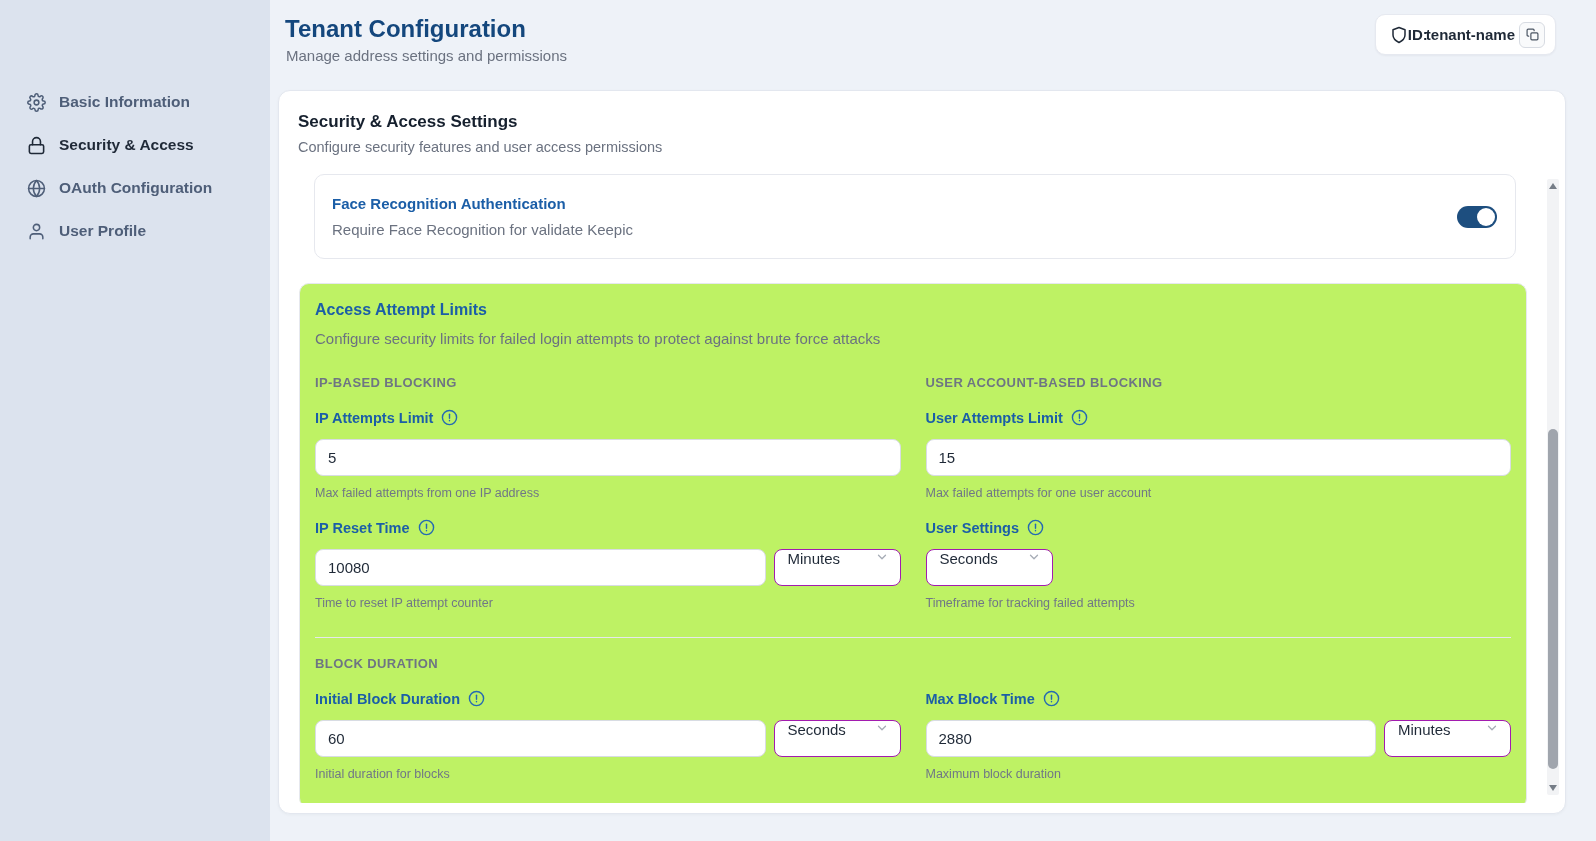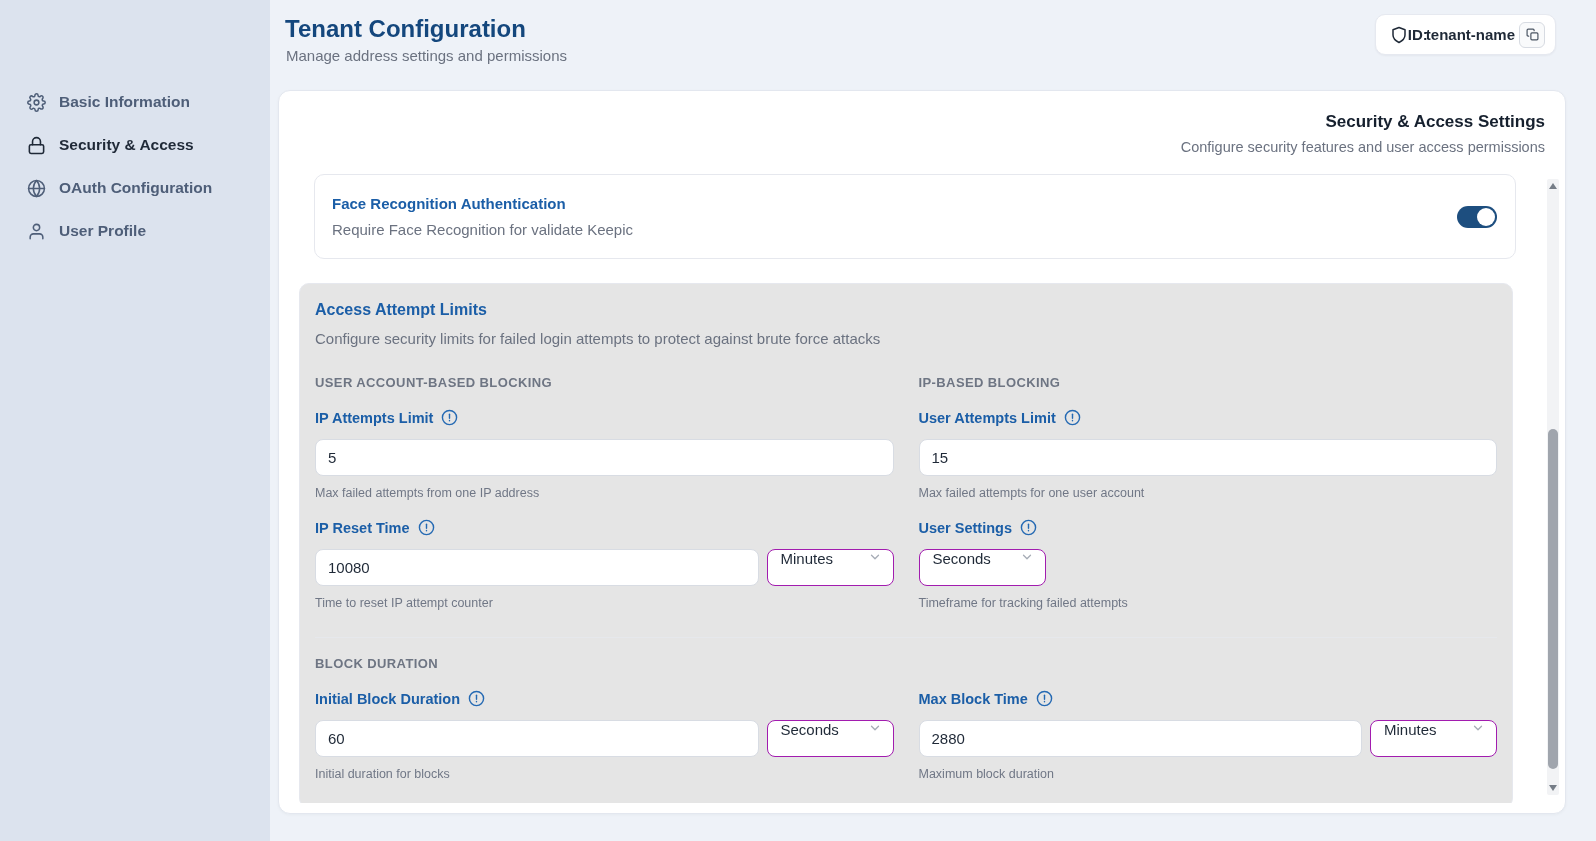--- a/index.html
+++ b/index.html
@@ -44,21 +44,21 @@
     display:flex; align-items:center; justify-content:center; cursor:pointer; color:#4b5563;
   }
   .copy-btn svg { width:13px; height:13px; }
 
   
   .panel {
     position:absolute; left:278px; top:90px; right:30px; bottom:27px;
     background:#ffffff; border:1px solid #e3e7ef; border-radius:12px;
     box-shadow:0 1px 3px rgba(30,41,59,.04);
   }
-  .panel-head { padding:21px 20px 0 19px;text-align:right; }
+  .panel-head { padding:21px 20px 0 19px; }
   .panel-title { font-size:17px; font-weight:700; color:#16202e; }
   .panel-sub   { font-size:14.5px; color:#6b7280; margin-top:7px; }
 
   .scroll-area { position:absolute; top:80px; left:0; right:0; bottom:10px; overflow:hidden; }
 
   
   .card-face {
     margin:3px 49px 24px 35px; height:85px;
     border:1px solid #e6e8ee; border-radius:10px; background:#fff;
     display:flex; align-items:center; justify-content:space-between;
@@ -70,22 +70,22 @@
     width:40px; height:22px; border-radius:11px; background:#1d4e7f;
     position:relative; cursor:pointer; flex:0 0 auto;
   }
   .toggle .knob {
     position:absolute; right:2px; top:2px; width:18px; height:18px;
     border-radius:50%; background:#ffffff;
   }
 
   
   .card-access {
-    margin:0 52px 0 20px;
-    border:1px solid #e6e8ee; border-radius:10px; background:#e5e5e5;
+    margin:0 38px 0 20px;
+    border:1px solid #e6e8ee; border-radius:10px; background:#bef264;
     padding:17px 15px 26px 15px;
   }
   .card-access-title { font-size:16px; font-weight:700; color:#1b5ea7; }
   .card-access-desc  { font-size:15px; color:#6b7280; margin-top:11px; }
 
   .form-grid {
     margin-top:24px;
     display:grid; grid-template-columns:1fr 1fr; column-gap:25px; row-gap:0;
   }
   .section-h {
@@ -212,22 +212,22 @@
       <div class="toggle">
         <div class="knob"></div>
       </div>
     </div>
 
     <div class="card-access">
       <div class="card-access-title">Access Attempt Limits</div>
       <div class="card-access-desc">Configure security limits for failed login attempts to protect against brute force attacks</div>
 
       <div class="form-grid">
+        <div class="section-h">IP-BASED BLOCKING</div>
         <div class="section-h">USER ACCOUNT-BASED BLOCKING</div>
-        <div class="section-h">IP-BASED BLOCKING</div>
 
         <div class="field">
           <div class="field-label">
             <span>IP Attempts Limit</span>
             <span class="info">
               <svg viewBox="0 0 24 24" fill="none" stroke="currentColor" stroke-width="2" stroke-linecap="round">
                   <circle cx="12" cy="12" r="10"></circle>
                   <line x1="12" y1="7.5" x2="12" y2="13"></line>
                   <line x1="12" y1="16.3" x2="12" y2="16.6"></line>
                 </svg>

